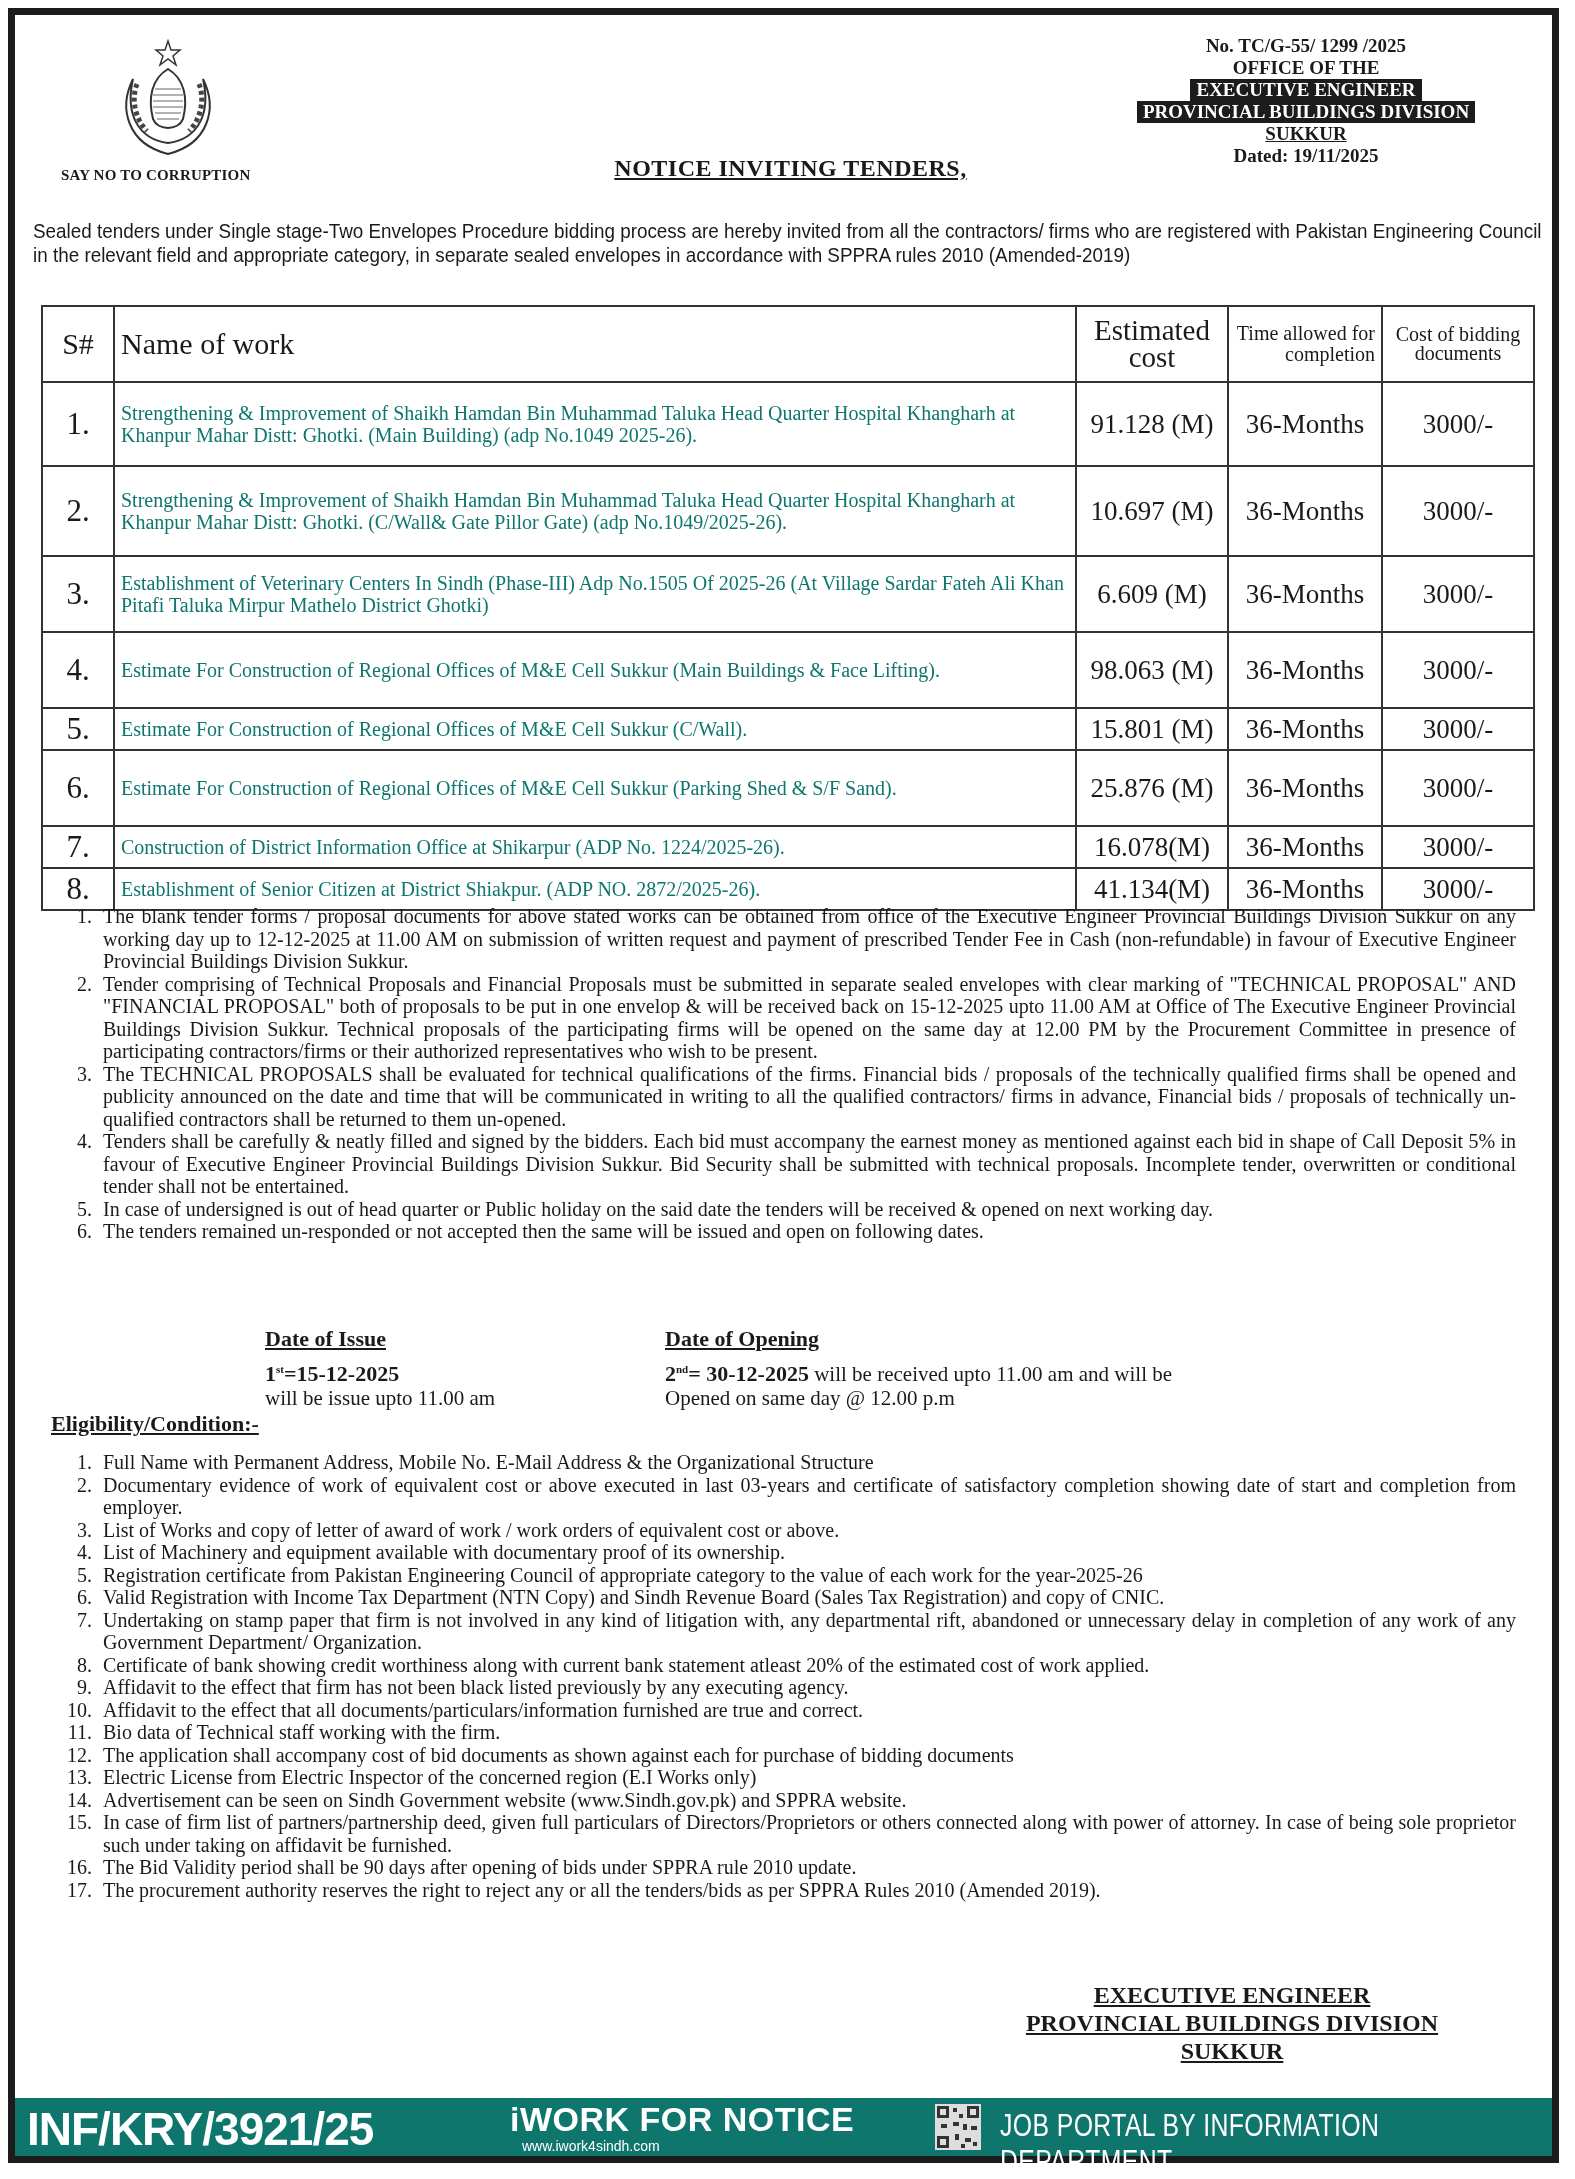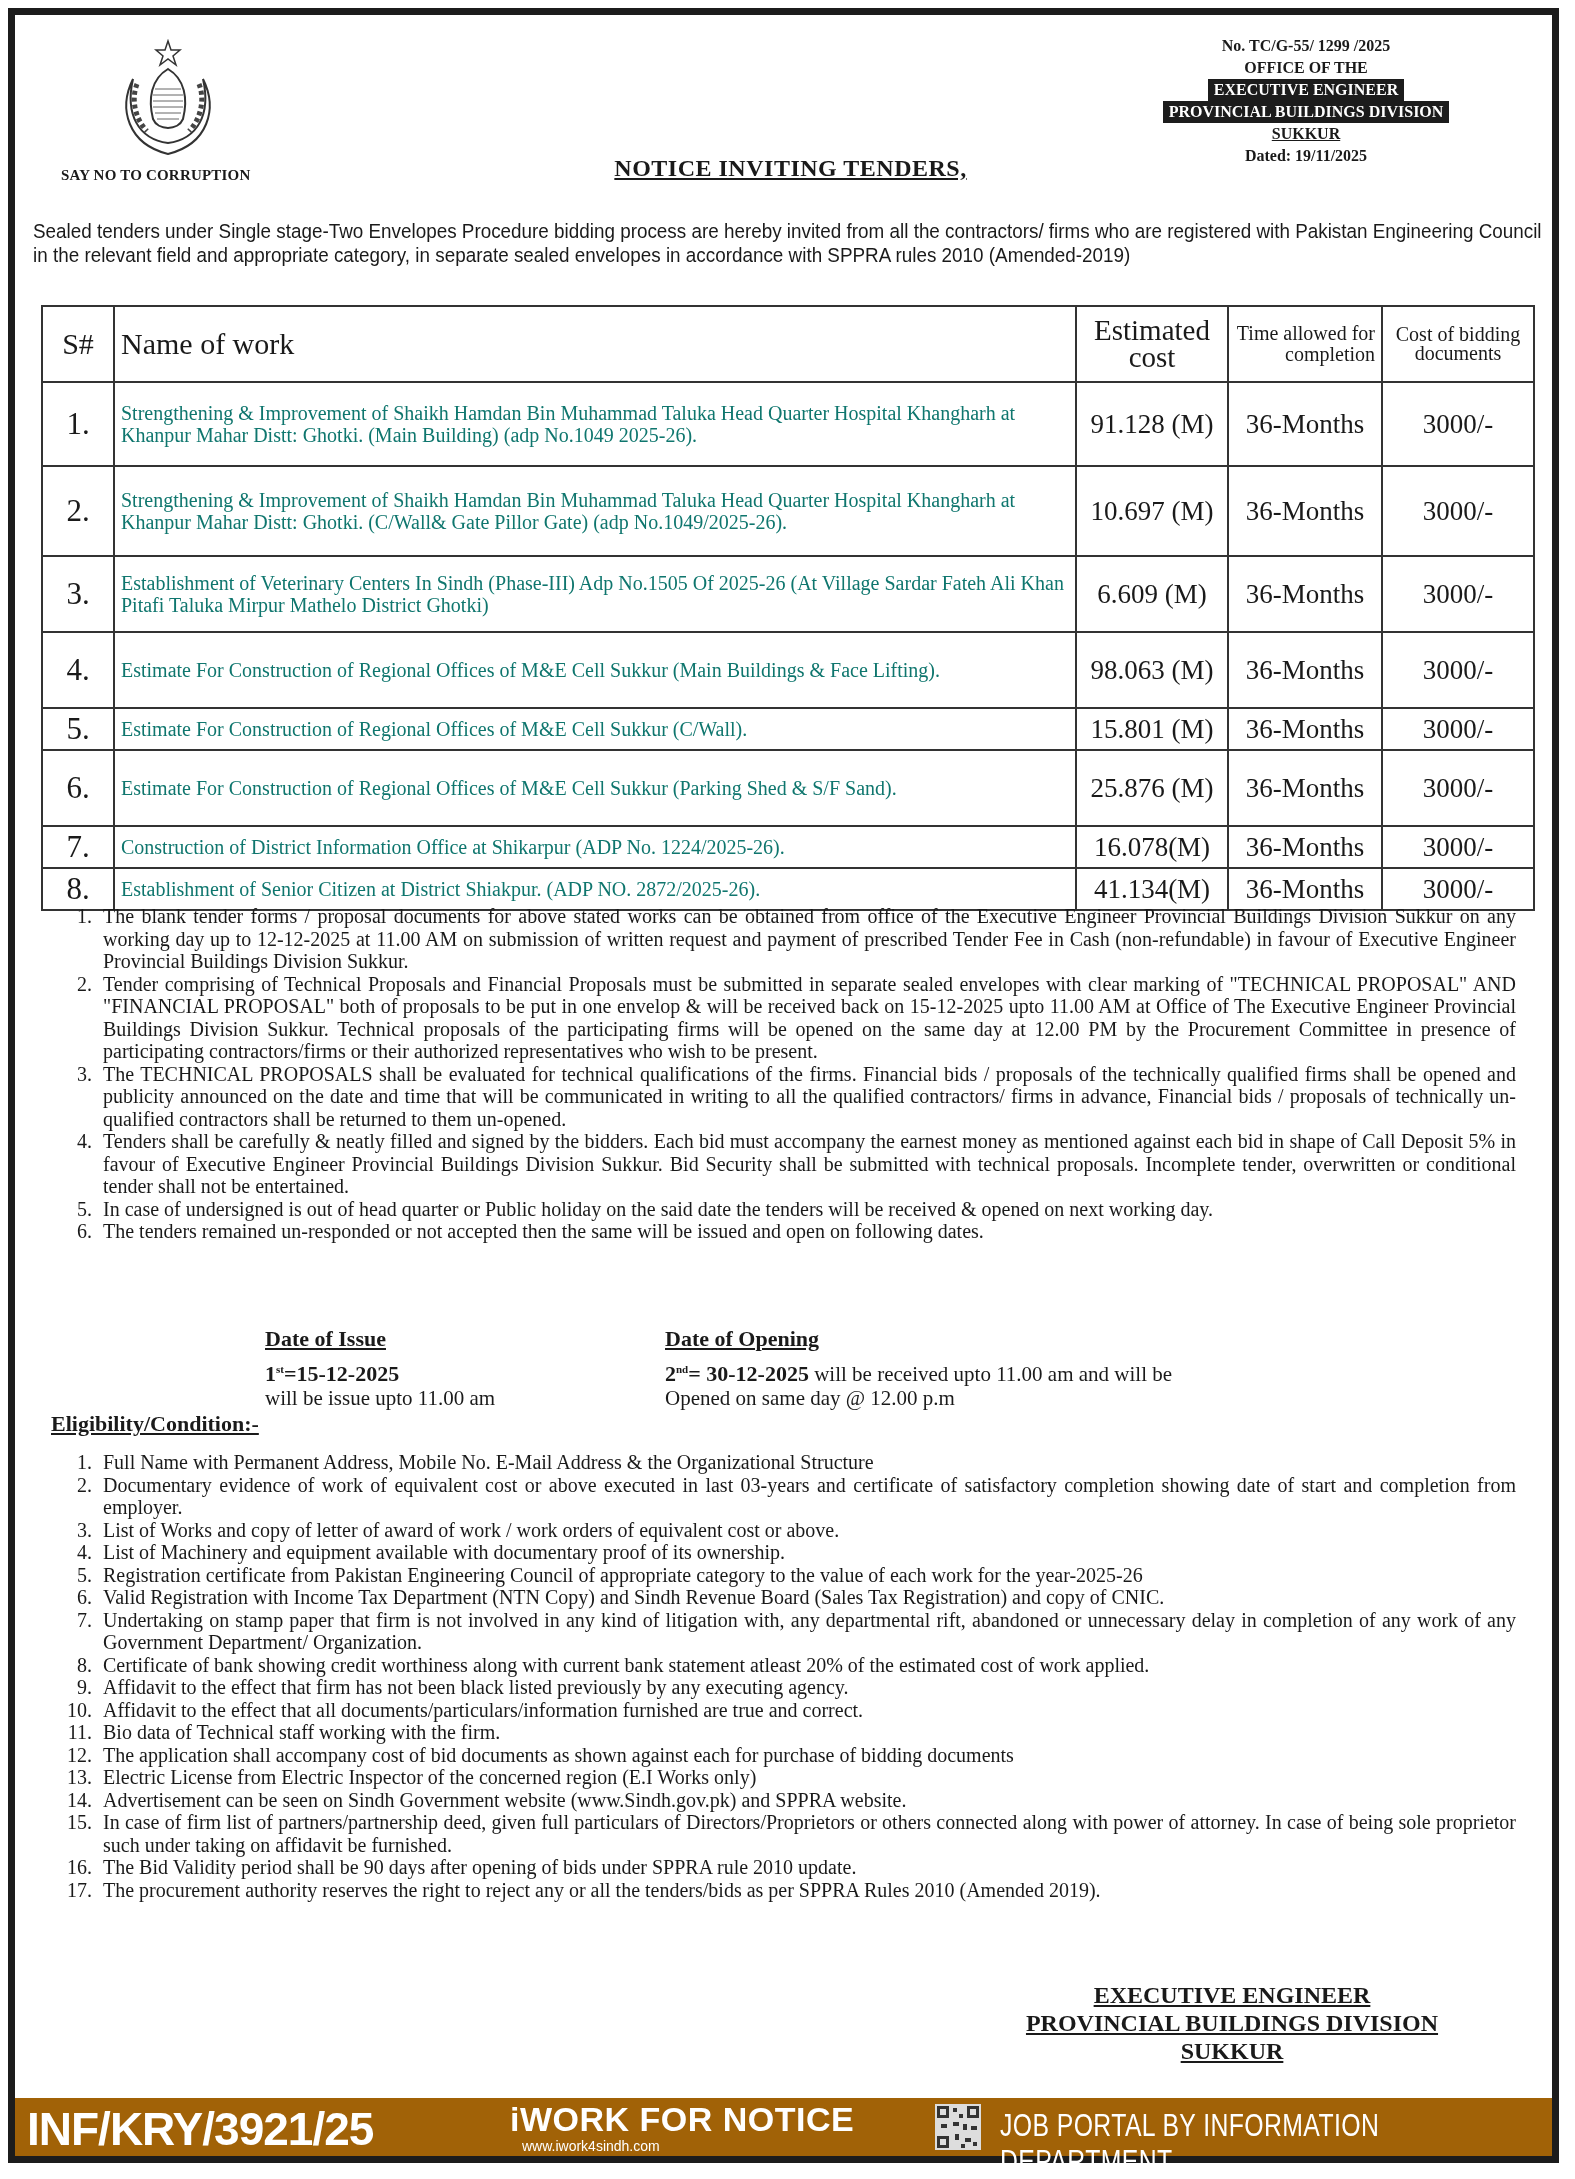--- a/index.html
+++ b/index.html
@@ -1,21 +1,21 @@
 <!DOCTYPE html>
 <html><head>
 <meta charset="utf-8">
 <style>
   html,body{margin:0;padding:0;background:#fff;}
   body{width:1575px;height:2179px;position:relative;overflow:hidden;font-family:"Liberation Serif",serif;color:#1a1a1a;}
   .frame{position:absolute;left:8px;top:8px;width:1551px;height:2155px;border:7px solid #1c1c1c;box-sizing:border-box;background:#fff;}
   .emblem{position:absolute;left:98px;top:24px;width:110px;height:120px;}
   .say-no{position:absolute;left:46px;top:152px;font-weight:bold;font-size:15px;letter-spacing:0.2px;}
   .title{position:absolute;left:0;width:1551px;top:140px;text-align:center;font-weight:bold;font-size:24px;text-decoration:underline;letter-spacing:0.5px;font-family:Liberation Serif, serif;}
-  .office{position:absolute;right:36px;top:20px;width:420px;text-align:center;font-weight:bold;font-size:16px;line-height:22px;}
+  .office{position:absolute;right:36px;top:20px;width:420px;text-align:center;font-weight:bold;font-size:19px;line-height:22px;}
   .office .inv{background:#1c1c1c;color:#fff;padding:0 6px;display:inline-block;}
   .office .ul{text-decoration:underline;}
   .intro{position:absolute;left:18px;right:20px;top:204px;font-family:"Liberation Sans Narrow","Liberation Sans",sans-serif;font-size:20.5px;line-height:24px;transform:scaleX(0.92);transform-origin:left top;width:1660px;}
   table.works{position:absolute;left:26px;top:290px;width:1494px;border-collapse:collapse;}
   table.works td,table.works th{border:2px solid #333;padding:0 6px;}
   table.works th{font-weight:normal;height:74px;}
   .th-sn{font-size:30px;width:58px;text-align:center;}
   .th-name{font-size:30px;text-align:left;margin-left:12px;}
   .th-cost{font-size:29px;line-height:27px;width:138px;text-align:center;}
   .th-time{font-size:20px;line-height:21px;width:140px;text-align:right;}
@@ -25,21 +25,21 @@
   td.cost,td.time,td.fee{font-size:27px;text-align:center;white-space:nowrap;}
   .notes{position:absolute;left:26px;right:36px;top:890px;font-size:20px;line-height:22.5px;}
   .notes ol,.elig ol{margin:0;padding-left:56px;}
   .notes li,.elig li{padding-left:6px;text-align:justify;}
   .dates{position:absolute;top:1312px;font-size:21px;line-height:24px;}
   .dates .hd{font-weight:bold;text-decoration:underline;font-size:22px;margin-bottom:6px;}
   .dates b{font-size:22px;}
   .elig-title{position:absolute;left:36px;top:1396px;font-weight:bold;font-size:22px;text-decoration:underline;}
   .elig{position:absolute;left:26px;right:36px;top:1436px;font-size:20px;line-height:22.5px;}
   .sign{position:absolute;right:50px;top:1966px;width:540px;text-align:center;font-weight:bold;font-size:24px;line-height:28px;text-decoration:underline;}
-  .footer{position:absolute;left:15px;top:2098px;width:1537px;height:58px;background:#a16207;color:#fff;font-family:"Liberation Sans",sans-serif;}
+  .footer{position:absolute;left:15px;top:2098px;width:1537px;height:58px;background:#0f766e;color:#fff;font-family:"Liberation Sans",sans-serif;}
   .ref{position:absolute;left:12px;top:4px;font-size:46px;font-weight:bold;letter-spacing:-1px;}
   .brand{position:absolute;left:495px;top:2px;font-size:34px;font-weight:bold;letter-spacing:0.5px;}
   .brand-url{position:absolute;left:507px;top:40px;font-size:14px;}
   .qr{position:absolute;left:920px;top:6px;width:46px;height:46px;}
   .portal{position:absolute;left:985px;top:10px;font-size:31px;transform:scaleX(0.8);transform-origin:left top;letter-spacing:0.5px;}
 </style>
 </head>
 <body>
 
 <div class="frame">

